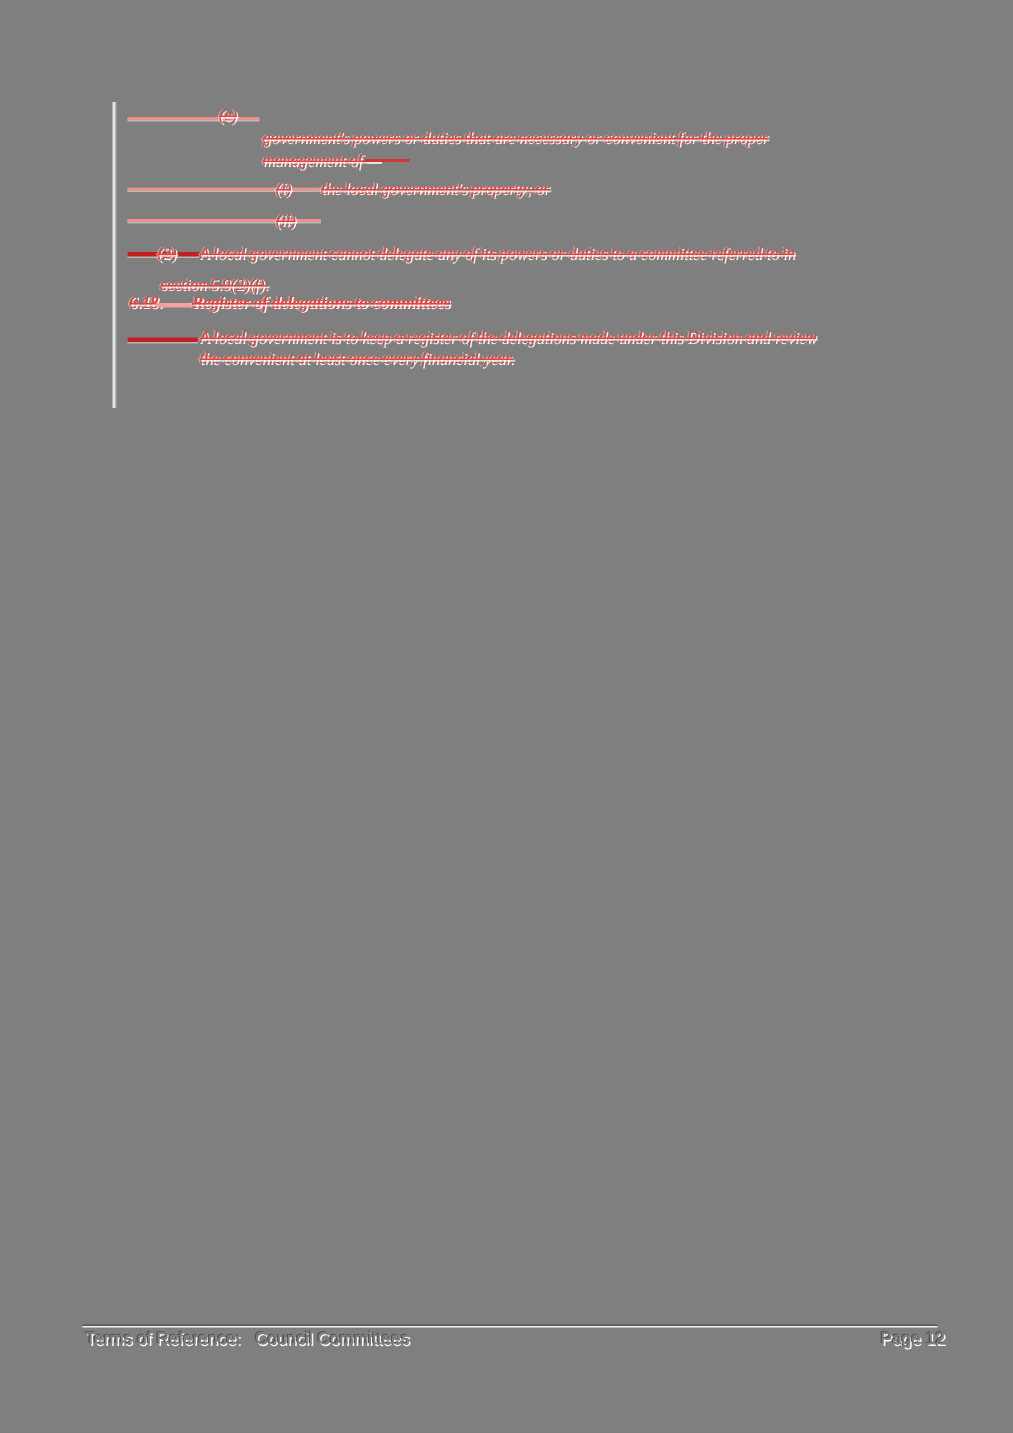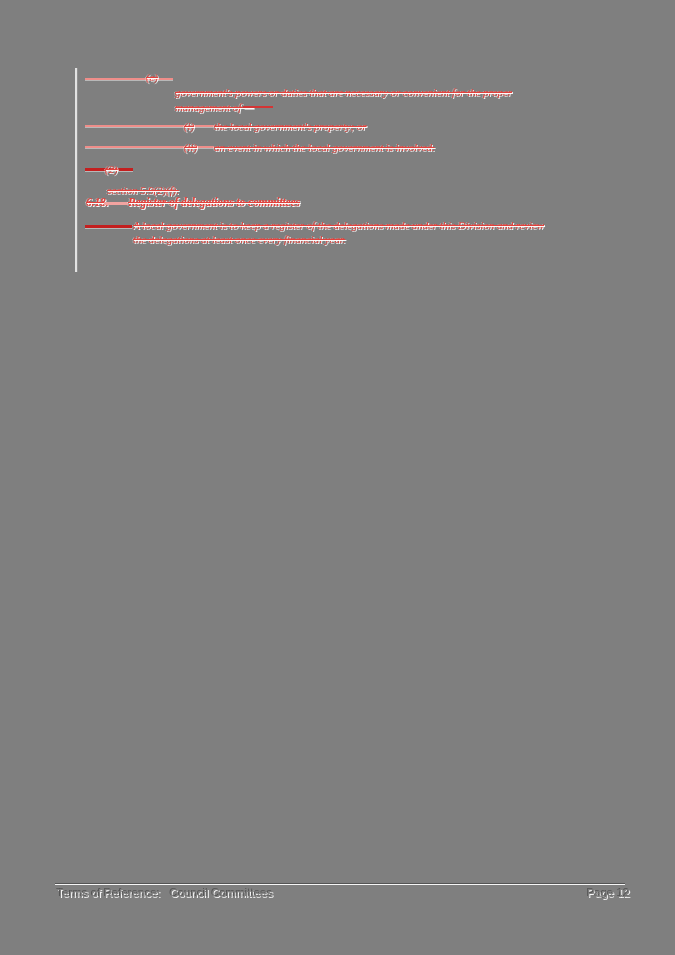--- a/index.html
+++ b/index.html
@@ -98,31 +98,31 @@
   <span id="e-l2" class="del">government's powers or duties that are necessary or convenient for the proper</span>
   <span id="e-l3" class="del">management of —</span>
   <div id="st-e-dash" class="strike"></div>
 
   <div id="st-i" class="strike light"></div>
   <span id="lbl-i" class="del">(i)</span>
   <span id="i-text" class="del">the local government's property; or</span>
 
   <div id="st-ii" class="strike light"></div>
   <span id="lbl-ii" class="del">(ii)</span>
-  <span id="ii-text" class="del">an event in which the local government is involved.</span>
 
   <div id="st-2" class="strike dark"></div>
   <span id="lbl-2" class="del">(2)</span>
+  <span id="p2-l1" class="del">A local government cannot delegate any of its powers or duties to a committee referred to in</span>
   <span id="p2-l2" class="del">section 5.9(2)(f).</span>
 
   <span id="h-num" class="del bold">6.18.</span>
   <div id="st-h" class="strike pink"></div>
   <span id="h-title" class="del bold">Register of delegations to committees</span>
 
   <div id="st-reg" class="strike dark"></div>
   <span id="reg-l1" class="del">A local government is to keep a register of the delegations made under this Division and review</span>
-  <span id="reg-l2" class="del">the delegations at least once every financial year.</span>
+  <span id="reg-l2" class="del">the convenient at least once every financial year.</span>
 
   <div class="footer-rule"></div>
   <span id="footer-left" class="emboss">Terms of Reference:   Council Committees</span>
   <span id="footer-right" class="emboss">Page 12</span>
 
 </div>
 
 </body></html>

